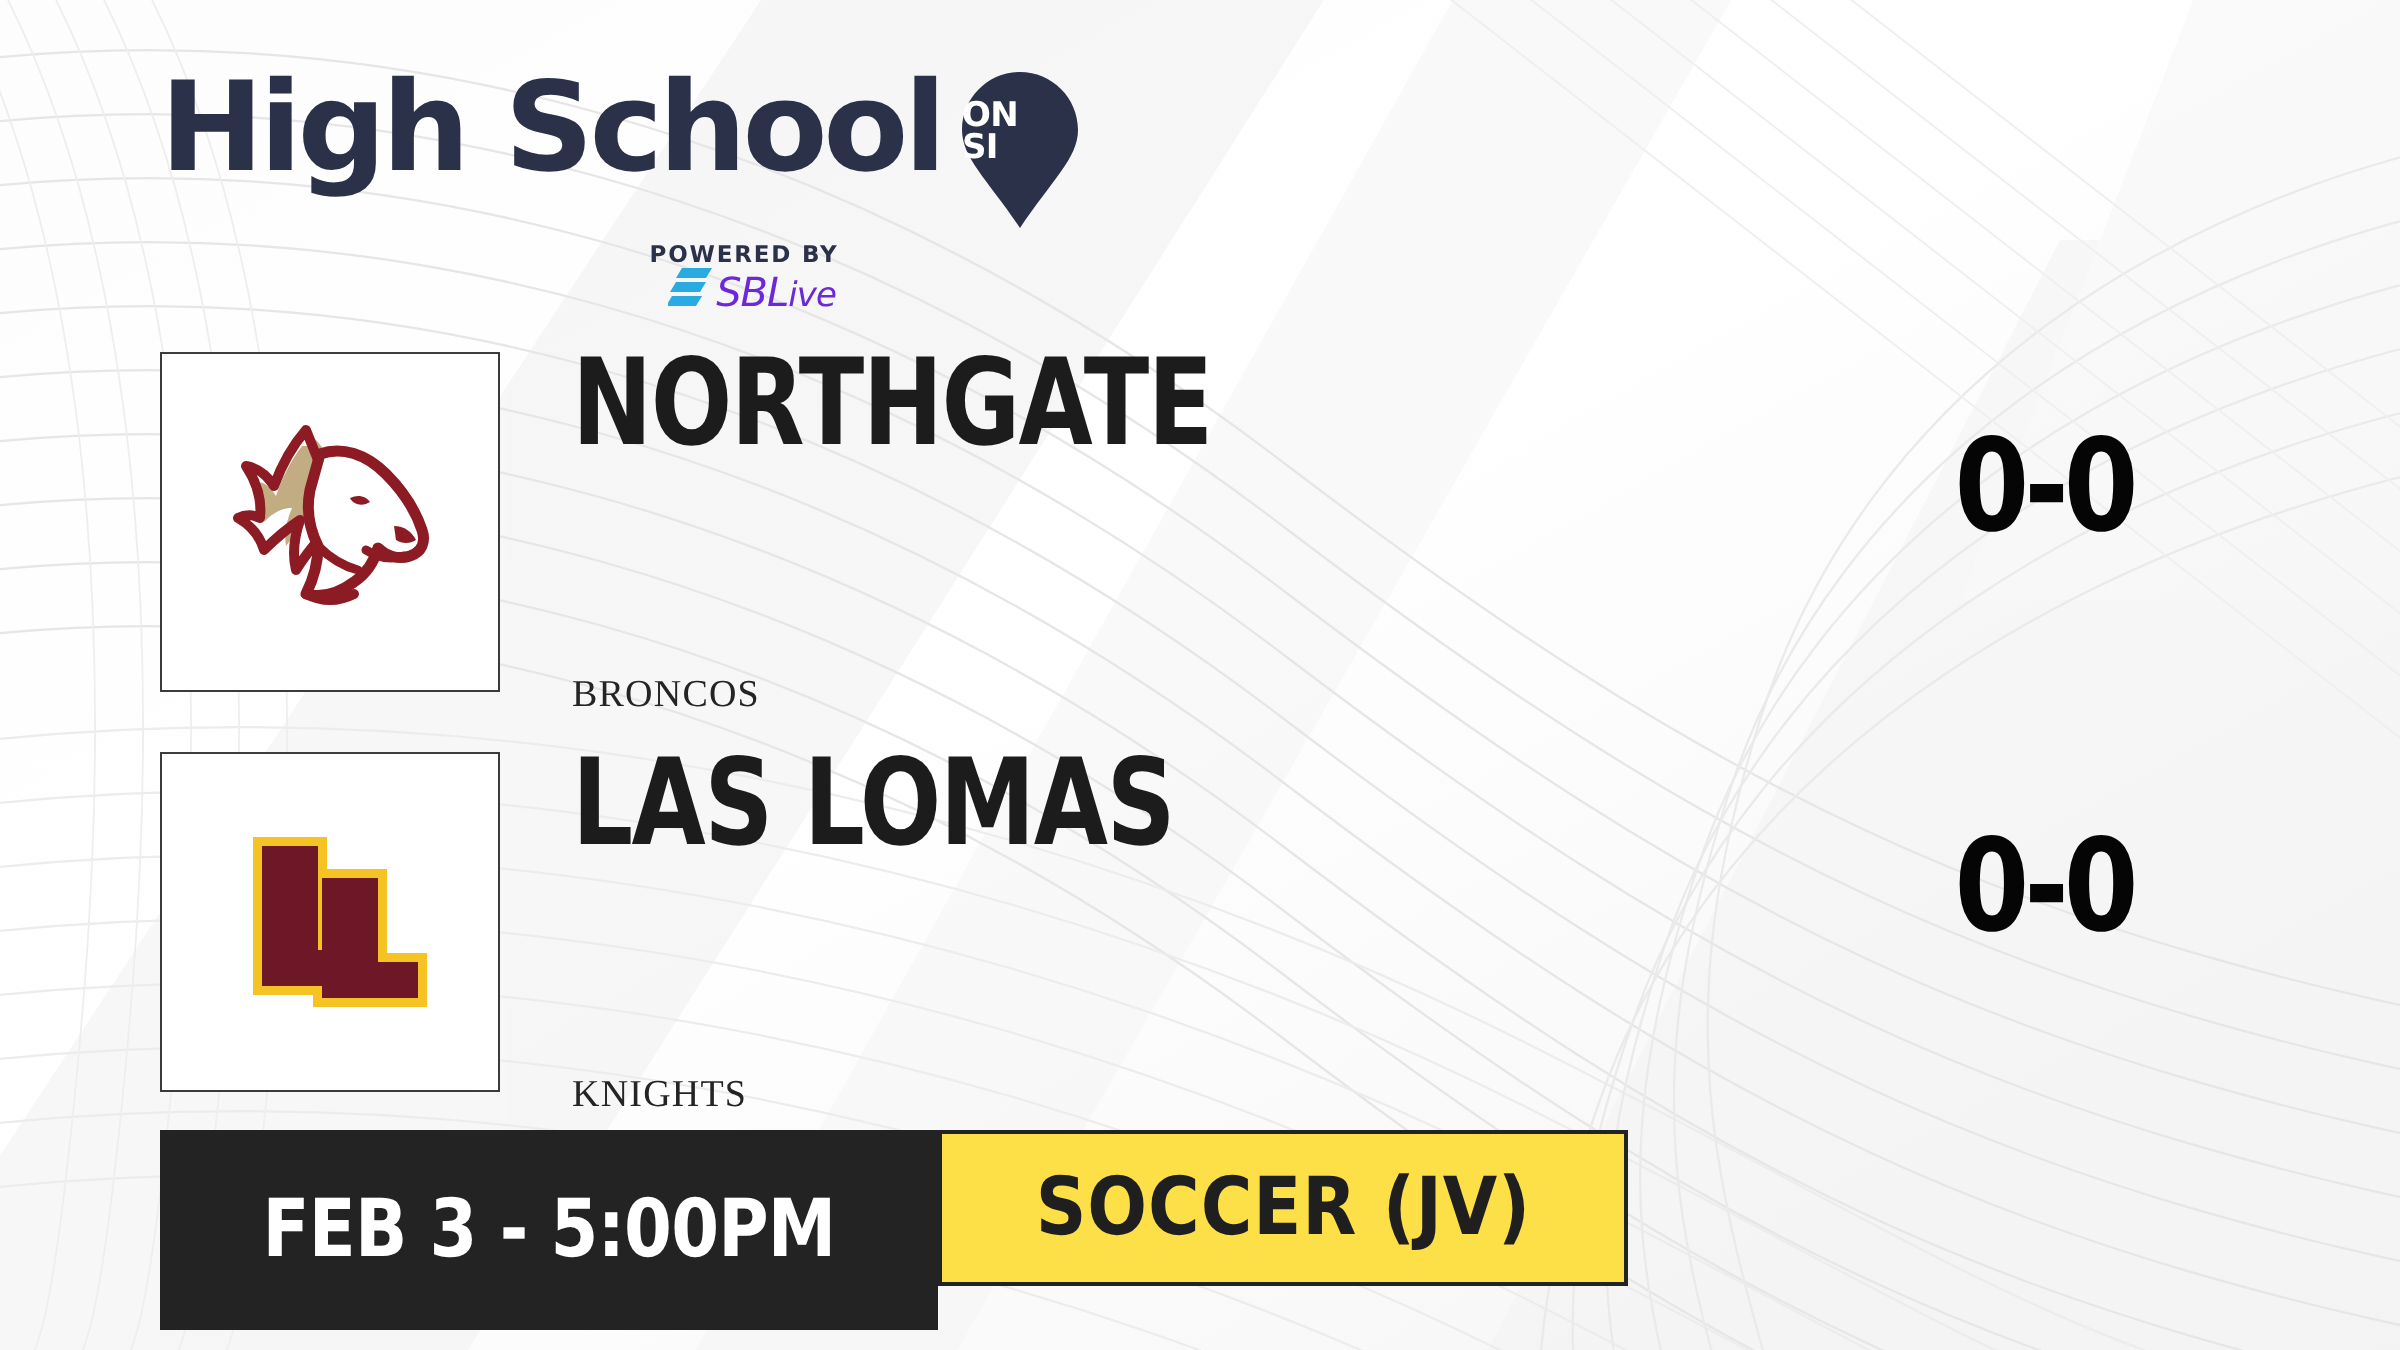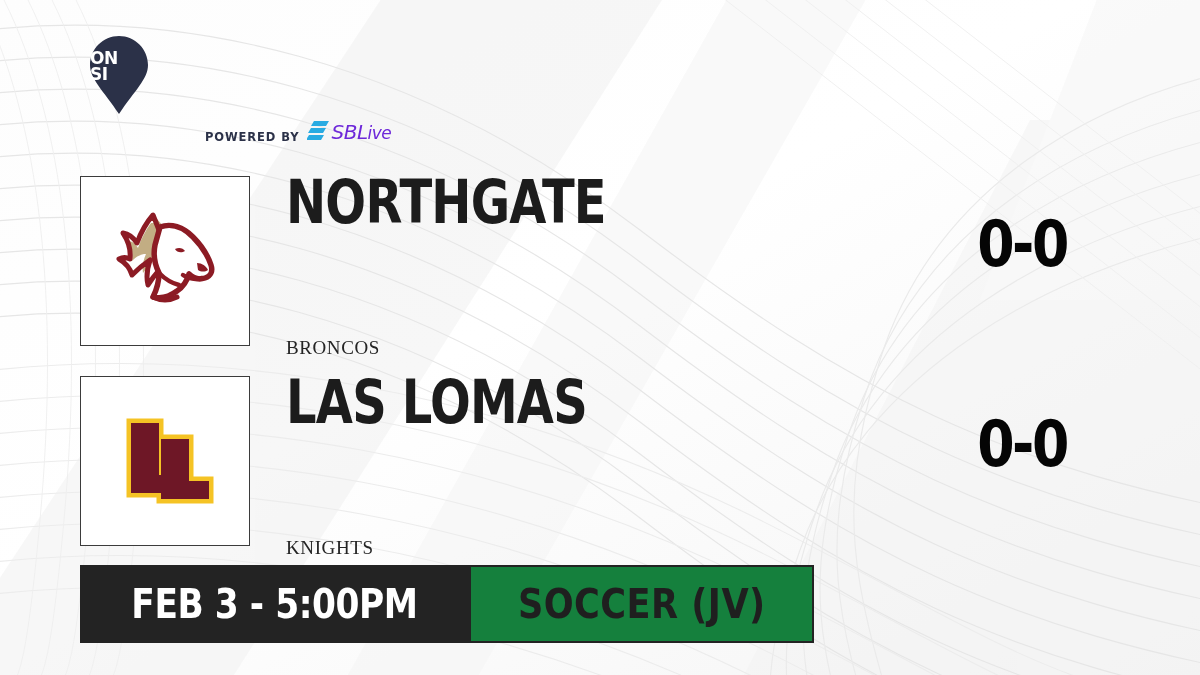--- a/index.html
+++ b/index.html
@@ -35,22 +35,22 @@
   #brand-pin .pin-txt {
     position:absolute; left:0; top:14px; width:58px;
     font-family:"DejaVu Sans", sans-serif;
     font-weight:700;
     font-size:17px;
     line-height:16px;
     letter-spacing:-0.4px;
     color:#ffffff;
   }
   #brand-sub {
-    display:flex; align-items:flex-end;
-    margin-top:6px; margin-left:125px;
+    display:flex; align-items:center;
+    margin-top:6px; margin-left:125px;flex-direction:column;
   }
   #powered-label {
     font-family:"DejaVu Sans", sans-serif;
     font-weight:700;
     font-size:11.5px;
     letter-spacing:0.9px;
     color:#2b3148;
   }
   #sbl-mark { display:flex; align-items:center; margin-left:8px; }
   #sbl-swoosh { margin-right:2px; }
@@ -120,37 +120,37 @@
     letter-spacing:-3px;
     color:#050505;
     transform:scaleX(0.84);
     transform-origin:center center;
   }
 
   
   #bottom-bar { position:absolute; left:80px; top:565px; display:flex; }
   #datetime-chip {
     background:#232323;
-    height:78px;
+    height:100px;
     display:flex; align-items:center; justify-content:center;
     padding:0 28px;
   }
   #datetime-text {
     font-family:"DejaVu Sans", sans-serif;
     font-weight:700;
     font-size:40px;
     line-height:40px;
     letter-spacing:-0.5px;
     color:#ffffff;
     white-space:nowrap;
     transform:scaleX(0.86);
     transform-origin:center center;
   }
   #sport-chip {
-    background:#15803d;
+    background:#fde047;
     border:2px solid #232323;
     height:78px;
     display:flex; align-items:center; justify-content:center;
     padding:0 30px;
   }
   #sport-text {
     font-family:"DejaVu Sans", sans-serif;
     font-weight:700;
     font-size:40px;
     line-height:40px;
@@ -238,20 +238,21 @@
         <path d="M900,-20 L 1440,400"></path>
       </g>
     </g>
   </svg>
 </div>
 
 <div id="stage">
 
   <div id="brand">
     <div id="brand-row">
+      <div id="brand-wordmark">High School</div>
 
       <div id="brand-pin">
         <svg width="58" height="78" viewBox="0 0 58 78" xmlns="http://www.w3.org/2000/svg">
           <path d="M29 0 C 13 0 0 13 0 29 C 0 43 13 54 29 78 C 45 54 58 43 58 29 C 58 13 45 0 29 0 Z" fill="#2b3148"></path>
         </svg>
         <div class="pin-txt">
           <span>ON</span><br>
           <span>SI</span>
         </div>
       </div>

